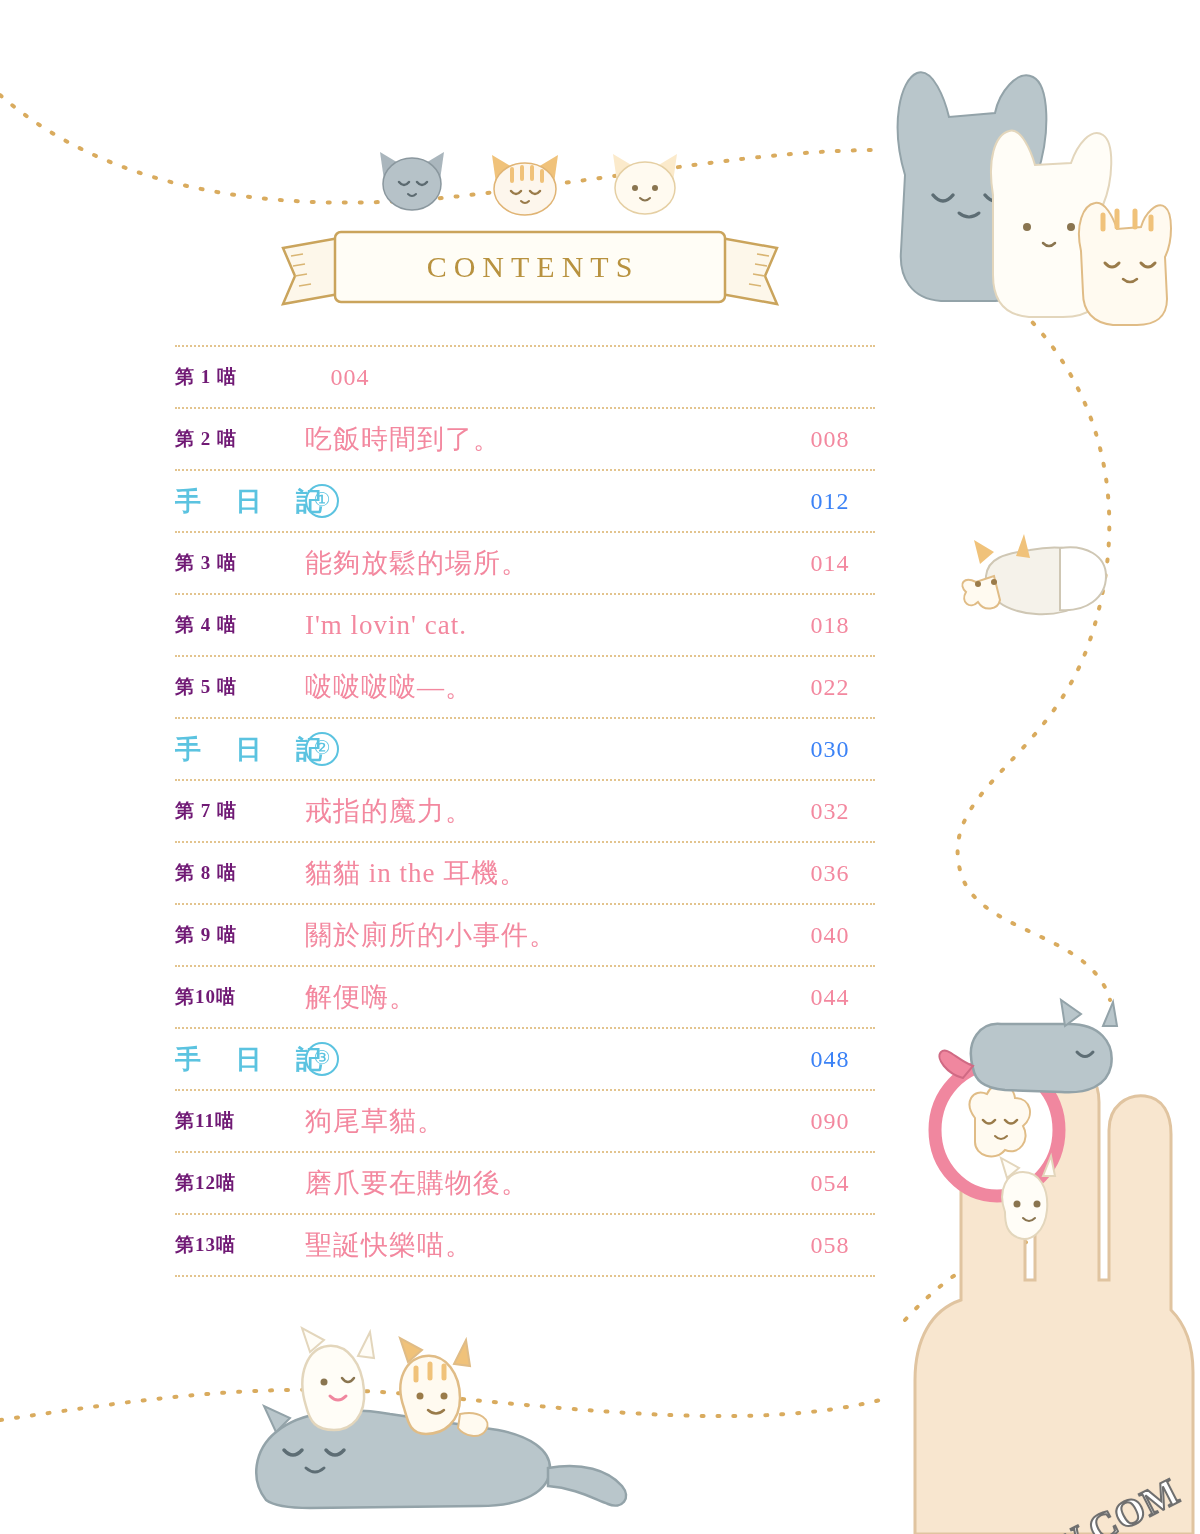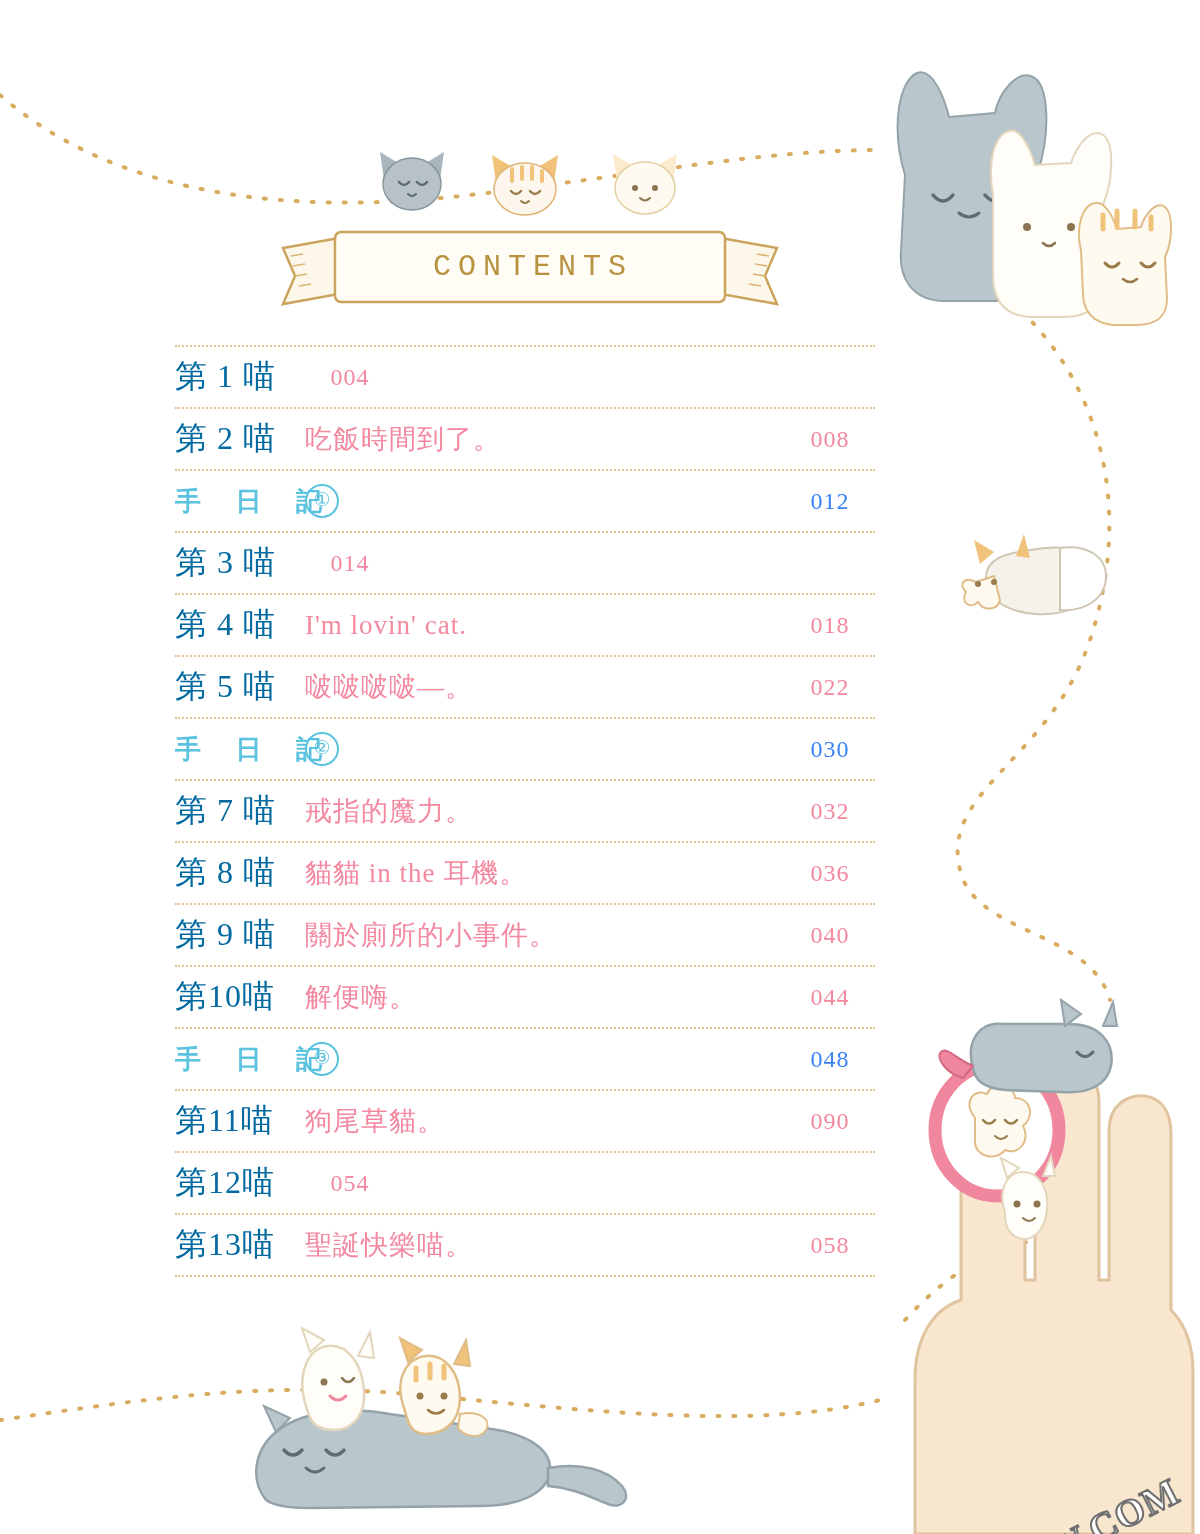--- a/index.html
+++ b/index.html
@@ -35,21 +35,21 @@
   }
   .banner-title {
     position: absolute;
     left: 0;
     top: 0;
     width: 530px;
     height: 90px;
     display: flex;
     align-items: center;
     justify-content: center;
-    font-family: Liberation Mono, monospace;
+    font-family: Liberation Serif, serif;
     font-size: 30px;
     letter-spacing: 7px;
     color: #b8923f;
     padding-left: 6px;
     box-sizing: border-box;
   }
 
   
   .toc {
     position: absolute;
@@ -63,23 +63,23 @@
     display: flex;
     align-items: center;
     border-bottom: 2px dotted #e3c48e;
   }
   .toc-row:first-child {
     border-top: 2px dotted #e3c48e;
   }
   .toc-no {
     width: 130px;
     flex: 0 0 130px;
-    font-size: 32px;
-    font-weight: normal;
-    color: #0369a1;
+    font-size: 19px;
+    font-weight: bold;
+    color: #701a75;
     letter-spacing: 1px;
     white-space: nowrap;
   }
   .toc-no.diary {
     color: #5bc3e0;
     font-weight: bold;
     letter-spacing: 14px;
     font-size: 26px;
   }
   .toc-title {
@@ -238,20 +238,21 @@
   </div>
 
   <div class="toc-row">
     <div class="toc-no diary">手 日 記</div>
     <div class="toc-title diary"><span class="circled">①</span></div>
     <div class="toc-page diary">012</div>
   </div>
 
   <div class="toc-row">
     <div class="toc-no">第 3 喵</div>
+    <div class="toc-title">能夠放鬆的場所。</div>
     <div class="toc-page">014</div>
   </div>
 
   <div class="toc-row">
     <div class="toc-no">第 4 喵</div>
     <div class="toc-title">I'm lovin' cat.</div>
     <div class="toc-page">018</div>
   </div>
 
   <div class="toc-row">
@@ -298,20 +299,21 @@
   </div>
 
   <div class="toc-row">
     <div class="toc-no">第11喵</div>
     <div class="toc-title">狗尾草貓。</div>
     <div class="toc-page">090</div>
   </div>
 
   <div class="toc-row">
     <div class="toc-no">第12喵</div>
+    <div class="toc-title">磨爪要在購物後。</div>
     <div class="toc-page">054</div>
   </div>
 
   <div class="toc-row">
     <div class="toc-no">第13喵</div>
     <div class="toc-title">聖誕快樂喵。</div>
     <div class="toc-page">058</div>
   </div>
 
 </div>

